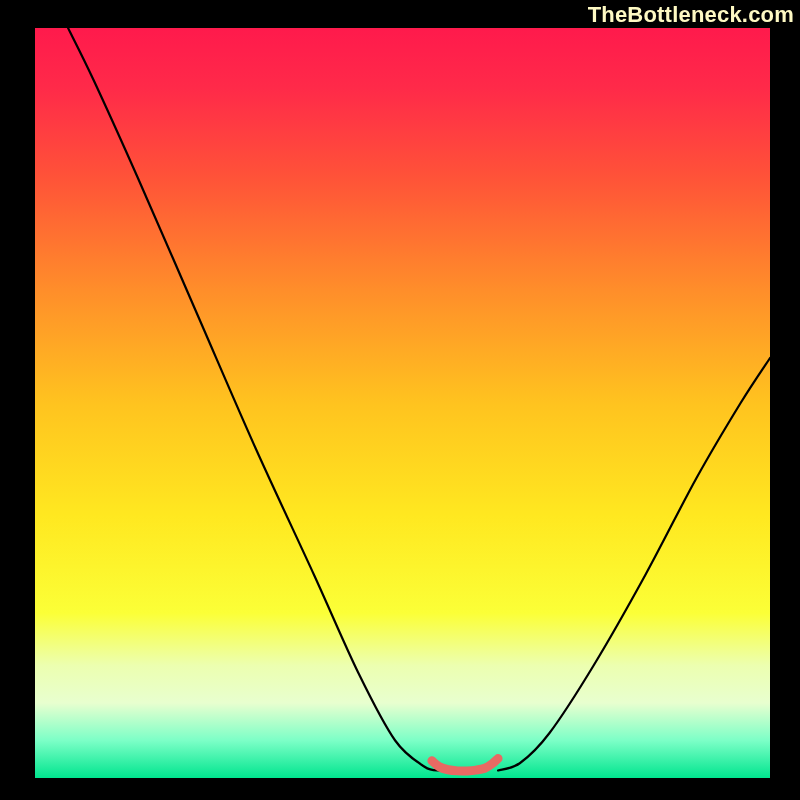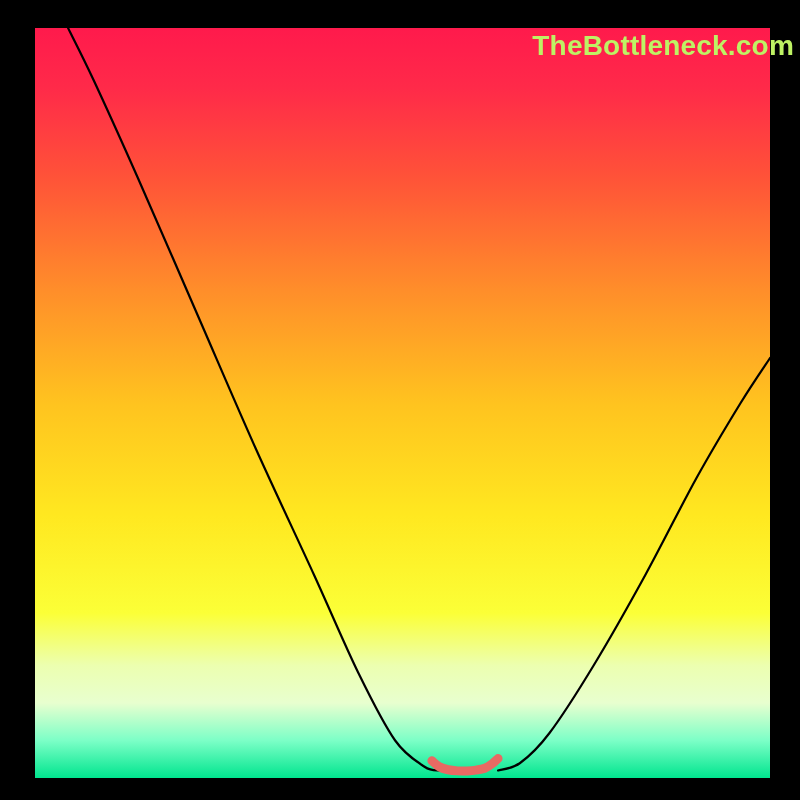--- a/index.html
+++ b/index.html
@@ -14,25 +14,24 @@
     position: relative;
     width: 800px;
     height: 800px;
     background: #000;
   }
   .watermark {
     position: absolute;
     top: 2px;
     right: 6px;
     font-family: Arial, Helvetica, sans-serif;
-    font-size: 28px;
+    font-size: 22px;
     font-weight: 600;
-    color: #bef264;
+    color: #fef9c3;
     letter-spacing: 0.2px;
-    margin-top: 28px;
   }
   svg {
     position: absolute;
     top: 0;
     left: 0;
   }
 </style>
 </head>
 <body>
 <div class="frame">

